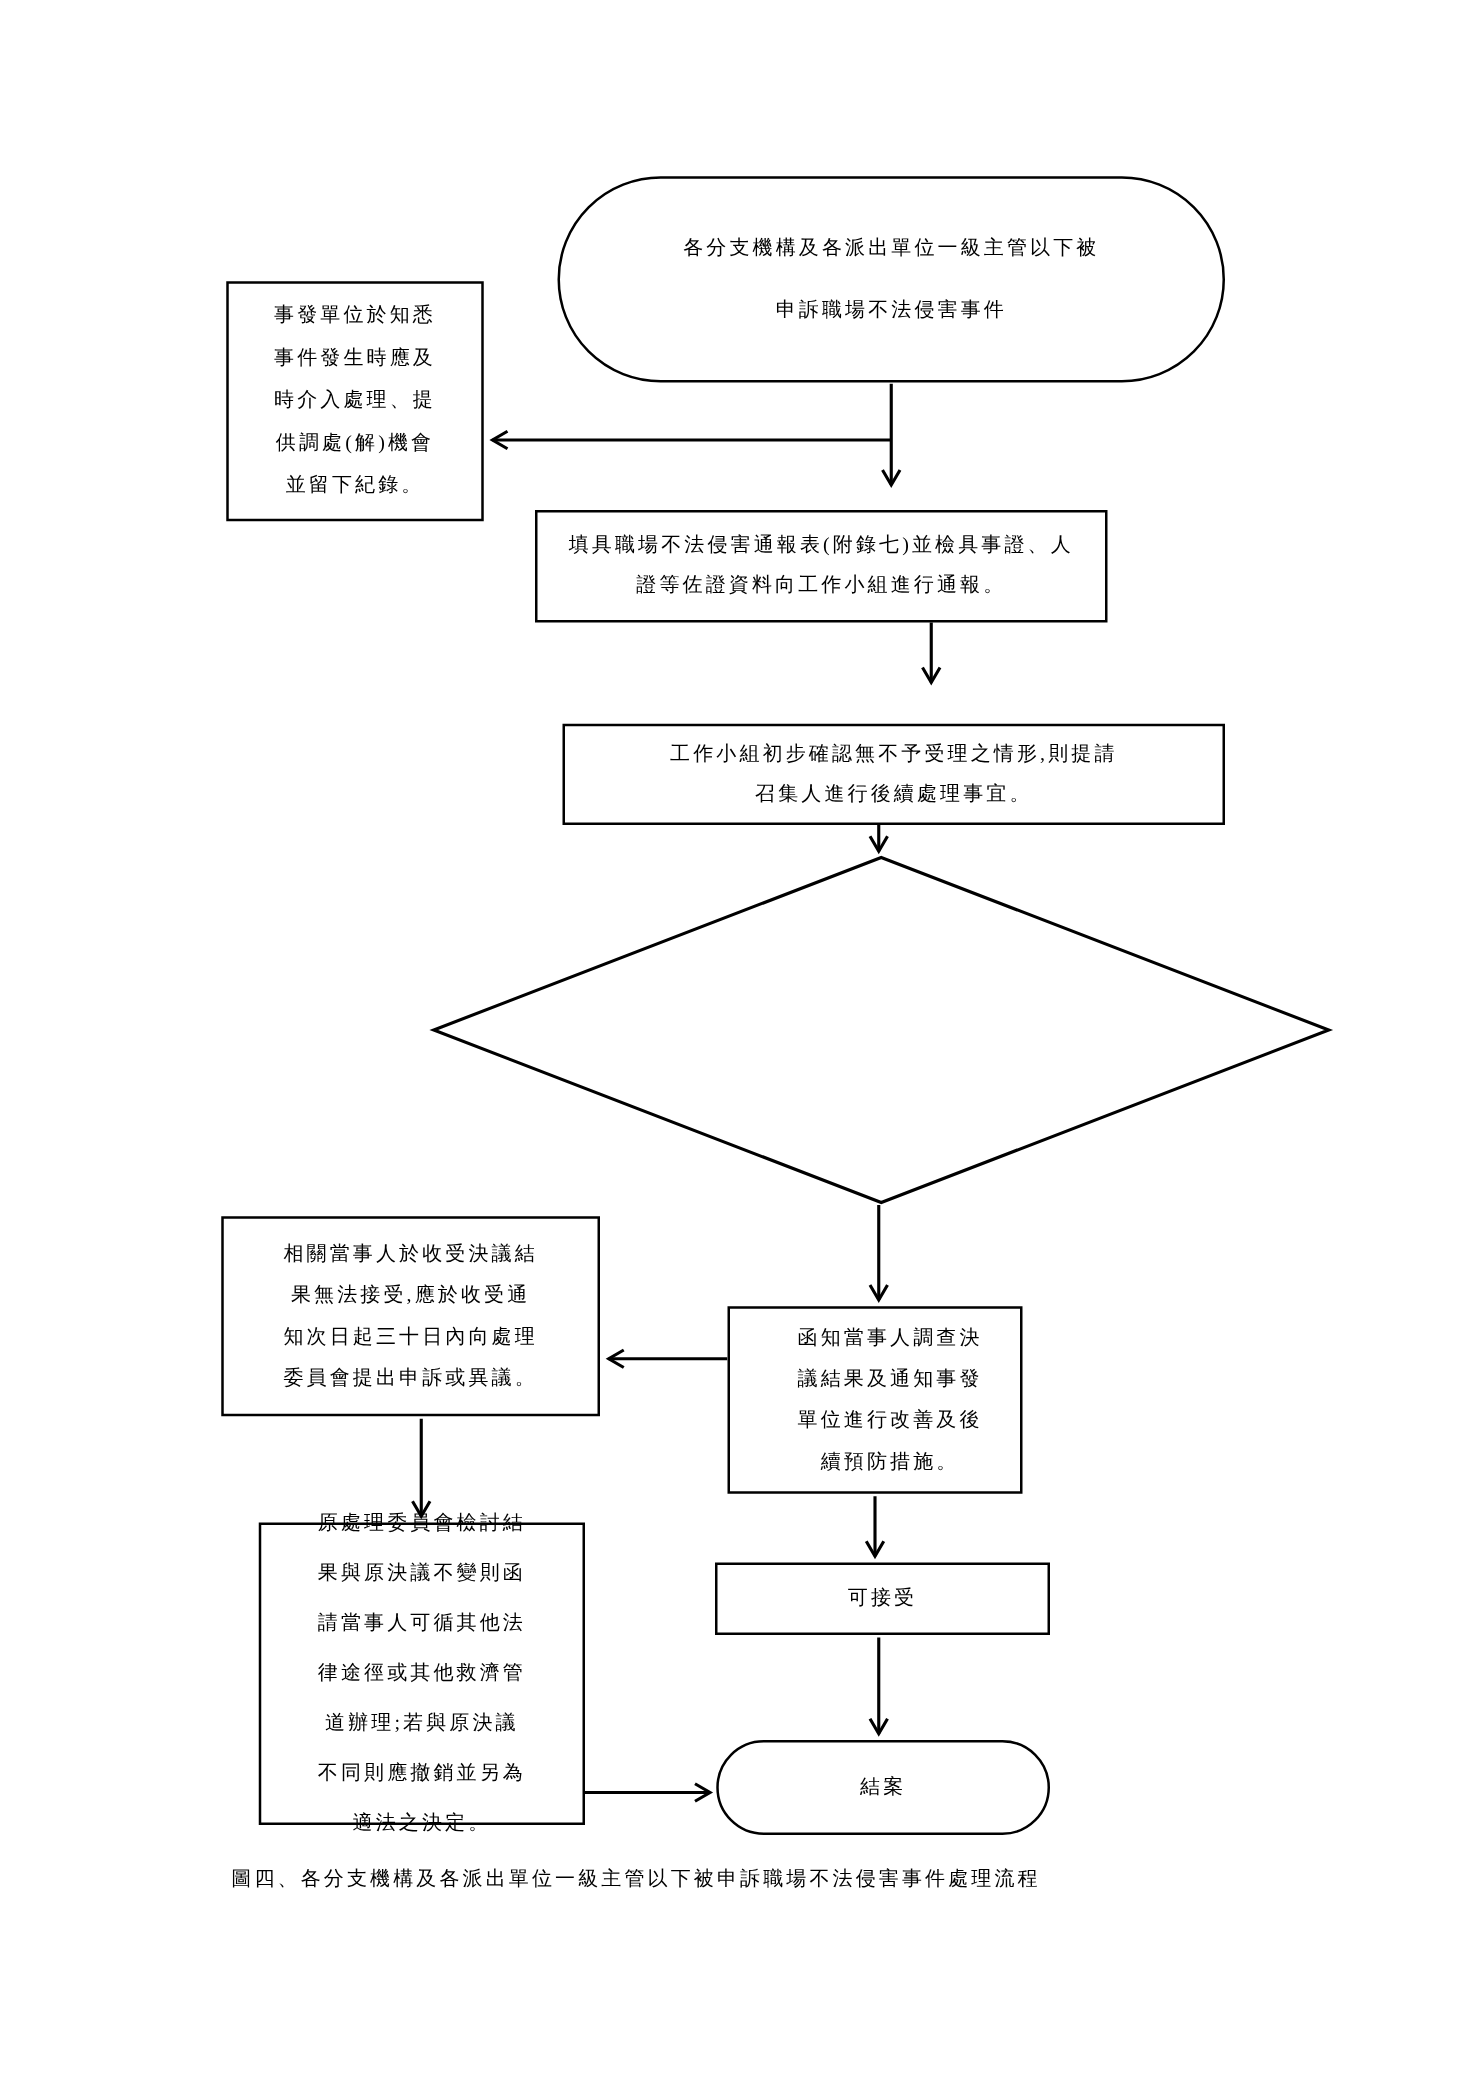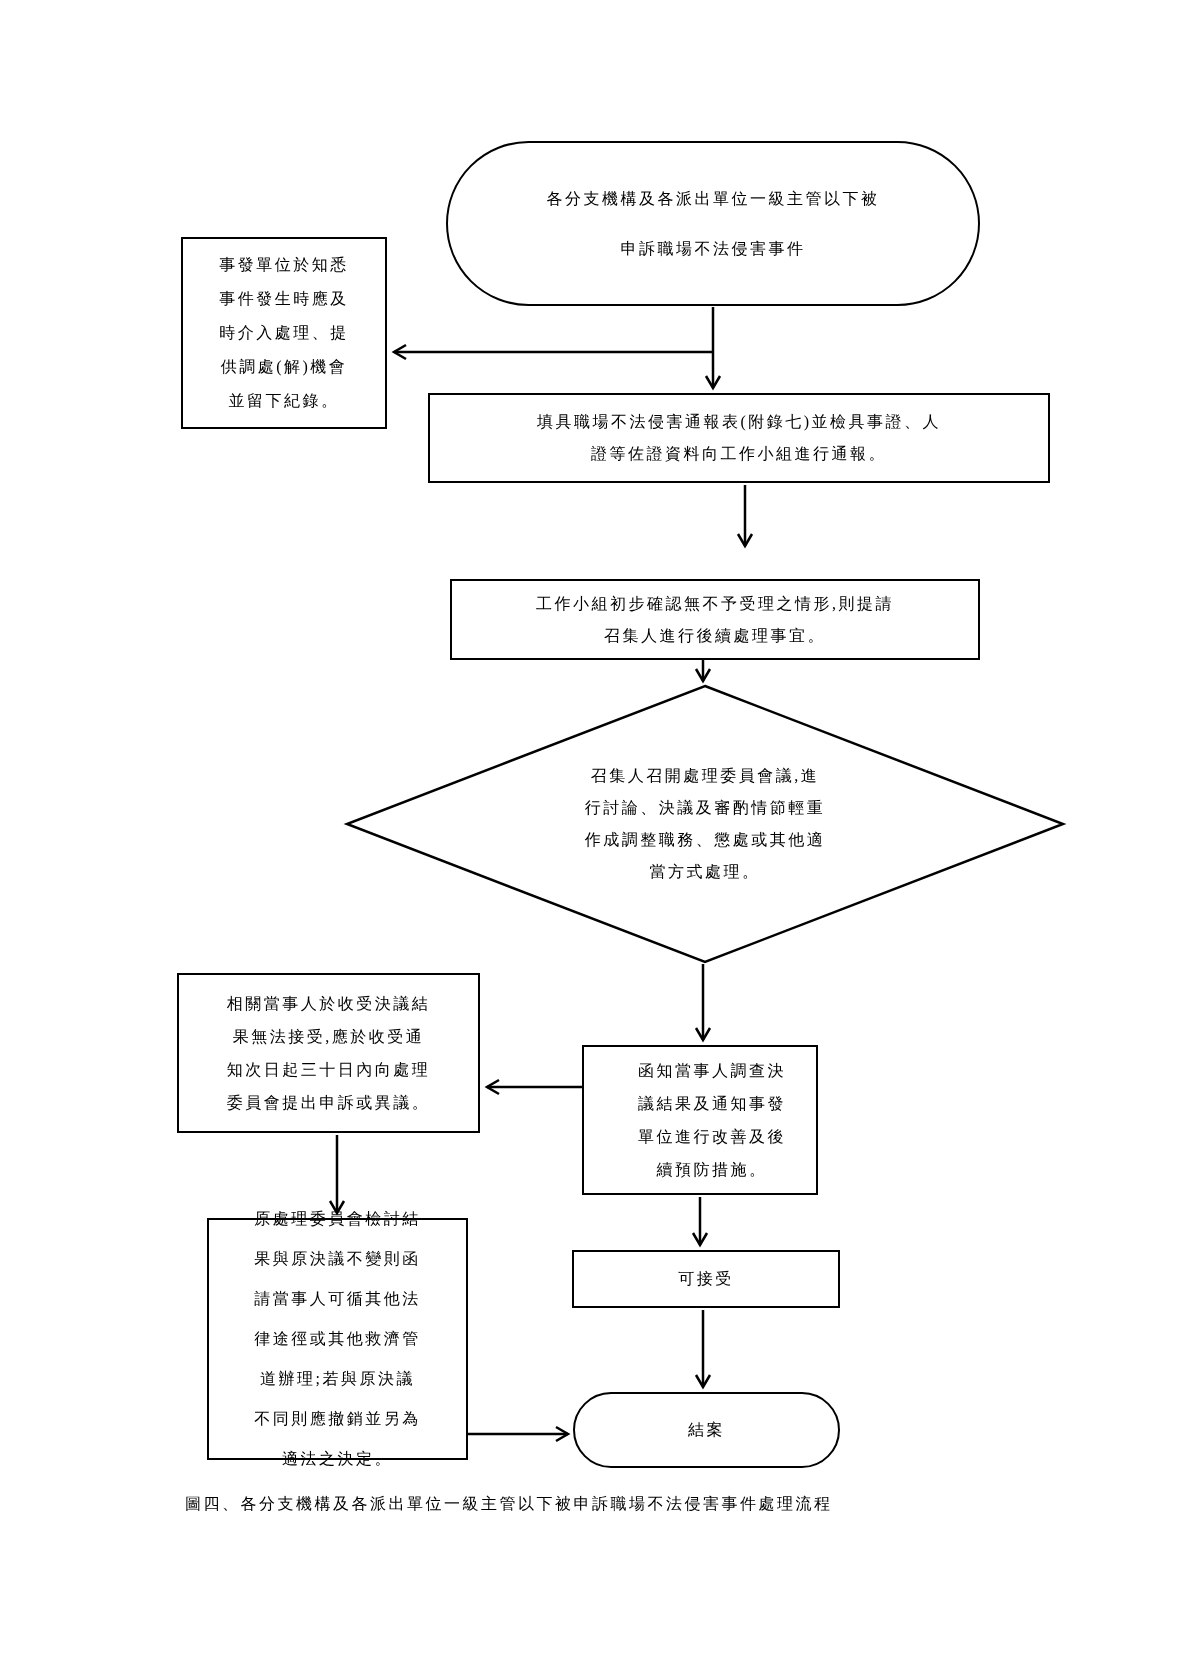--- a/index.html
+++ b/index.html
@@ -19,22 +19,22 @@
     box-sizing:border-box;
     border:2.5px solid #000;
     background:#fff;
     display:flex;
     align-items:center;
     justify-content:center;
     text-align:center;
   }
   .terminator{border-radius:999px;}
   .node-start{left:446px;top:141px;width:534px;height:165px;line-height:50px;}
-  .node-side{left:181px;top:237px;width:206px;height:192px;line-height:34px;align-items:center;}
-  .node-report{left:428px;top:393px;width:622px;height:90px;}
+  .node-side{left:181px;top:225px;width:206px;height:192px;line-height:34px;align-items:center;}
+  .node-report{left:428px;top:408px;width:458px;height:90px;}
   .node-confirm{left:450px;top:551px;width:530px;height:81px;margin-top:28px;}
   .decision-text{
     position:absolute;left:347px;top:686px;width:716px;height:276px;
     display:flex;align-items:center;justify-content:center;text-align:center;
   }
   .decision-text .inner{width:330px;}
   .node-appeal{left:177px;top:973px;width:303px;height:160px;line-height:33px;}
   .node-notify{left:582px;top:1045px;width:236px;height:150px;line-height:33px;padding-left:24px;}
   .node-review{left:207px;top:1218px;width:261px;height:242px;line-height:40px;}
   .node-accept{left:572px;top:1250px;width:268px;height:58px;}
@@ -79,23 +79,20 @@
   </div>
 
   <div class="node node-report">
     <div>填具職場不法侵害通報表(附錄七)並檢具事證、人<br>證等佐證資料向工作小組進行通報。</div>
   </div>
 
   <div class="node node-confirm">
     <div>工作小組初步確認無不予受理之情形,則提請<br>召集人進行後續處理事宜。</div>
   </div>
 
-  <div class="decision-text">
-    <div class="inner">召集人召開處理委員會議,進<br>行討論、決議及審酌情節輕重<br>作成調整職務、懲處或其他適<br>當方式處理。</div>
-  </div>
 
   <div class="node node-appeal">
     <div>相關當事人於收受決議結<br>果無法接受,應於收受通<br>知次日起三十日內向處理<br>委員會提出申訴或異議。</div>
   </div>
 
   <div class="node node-notify">
     <div>函知當事人調查決<br>議結果及通知事發<br>單位進行改善及後<br>續預防措施。</div>
   </div>
 
   <div class="node node-review">

